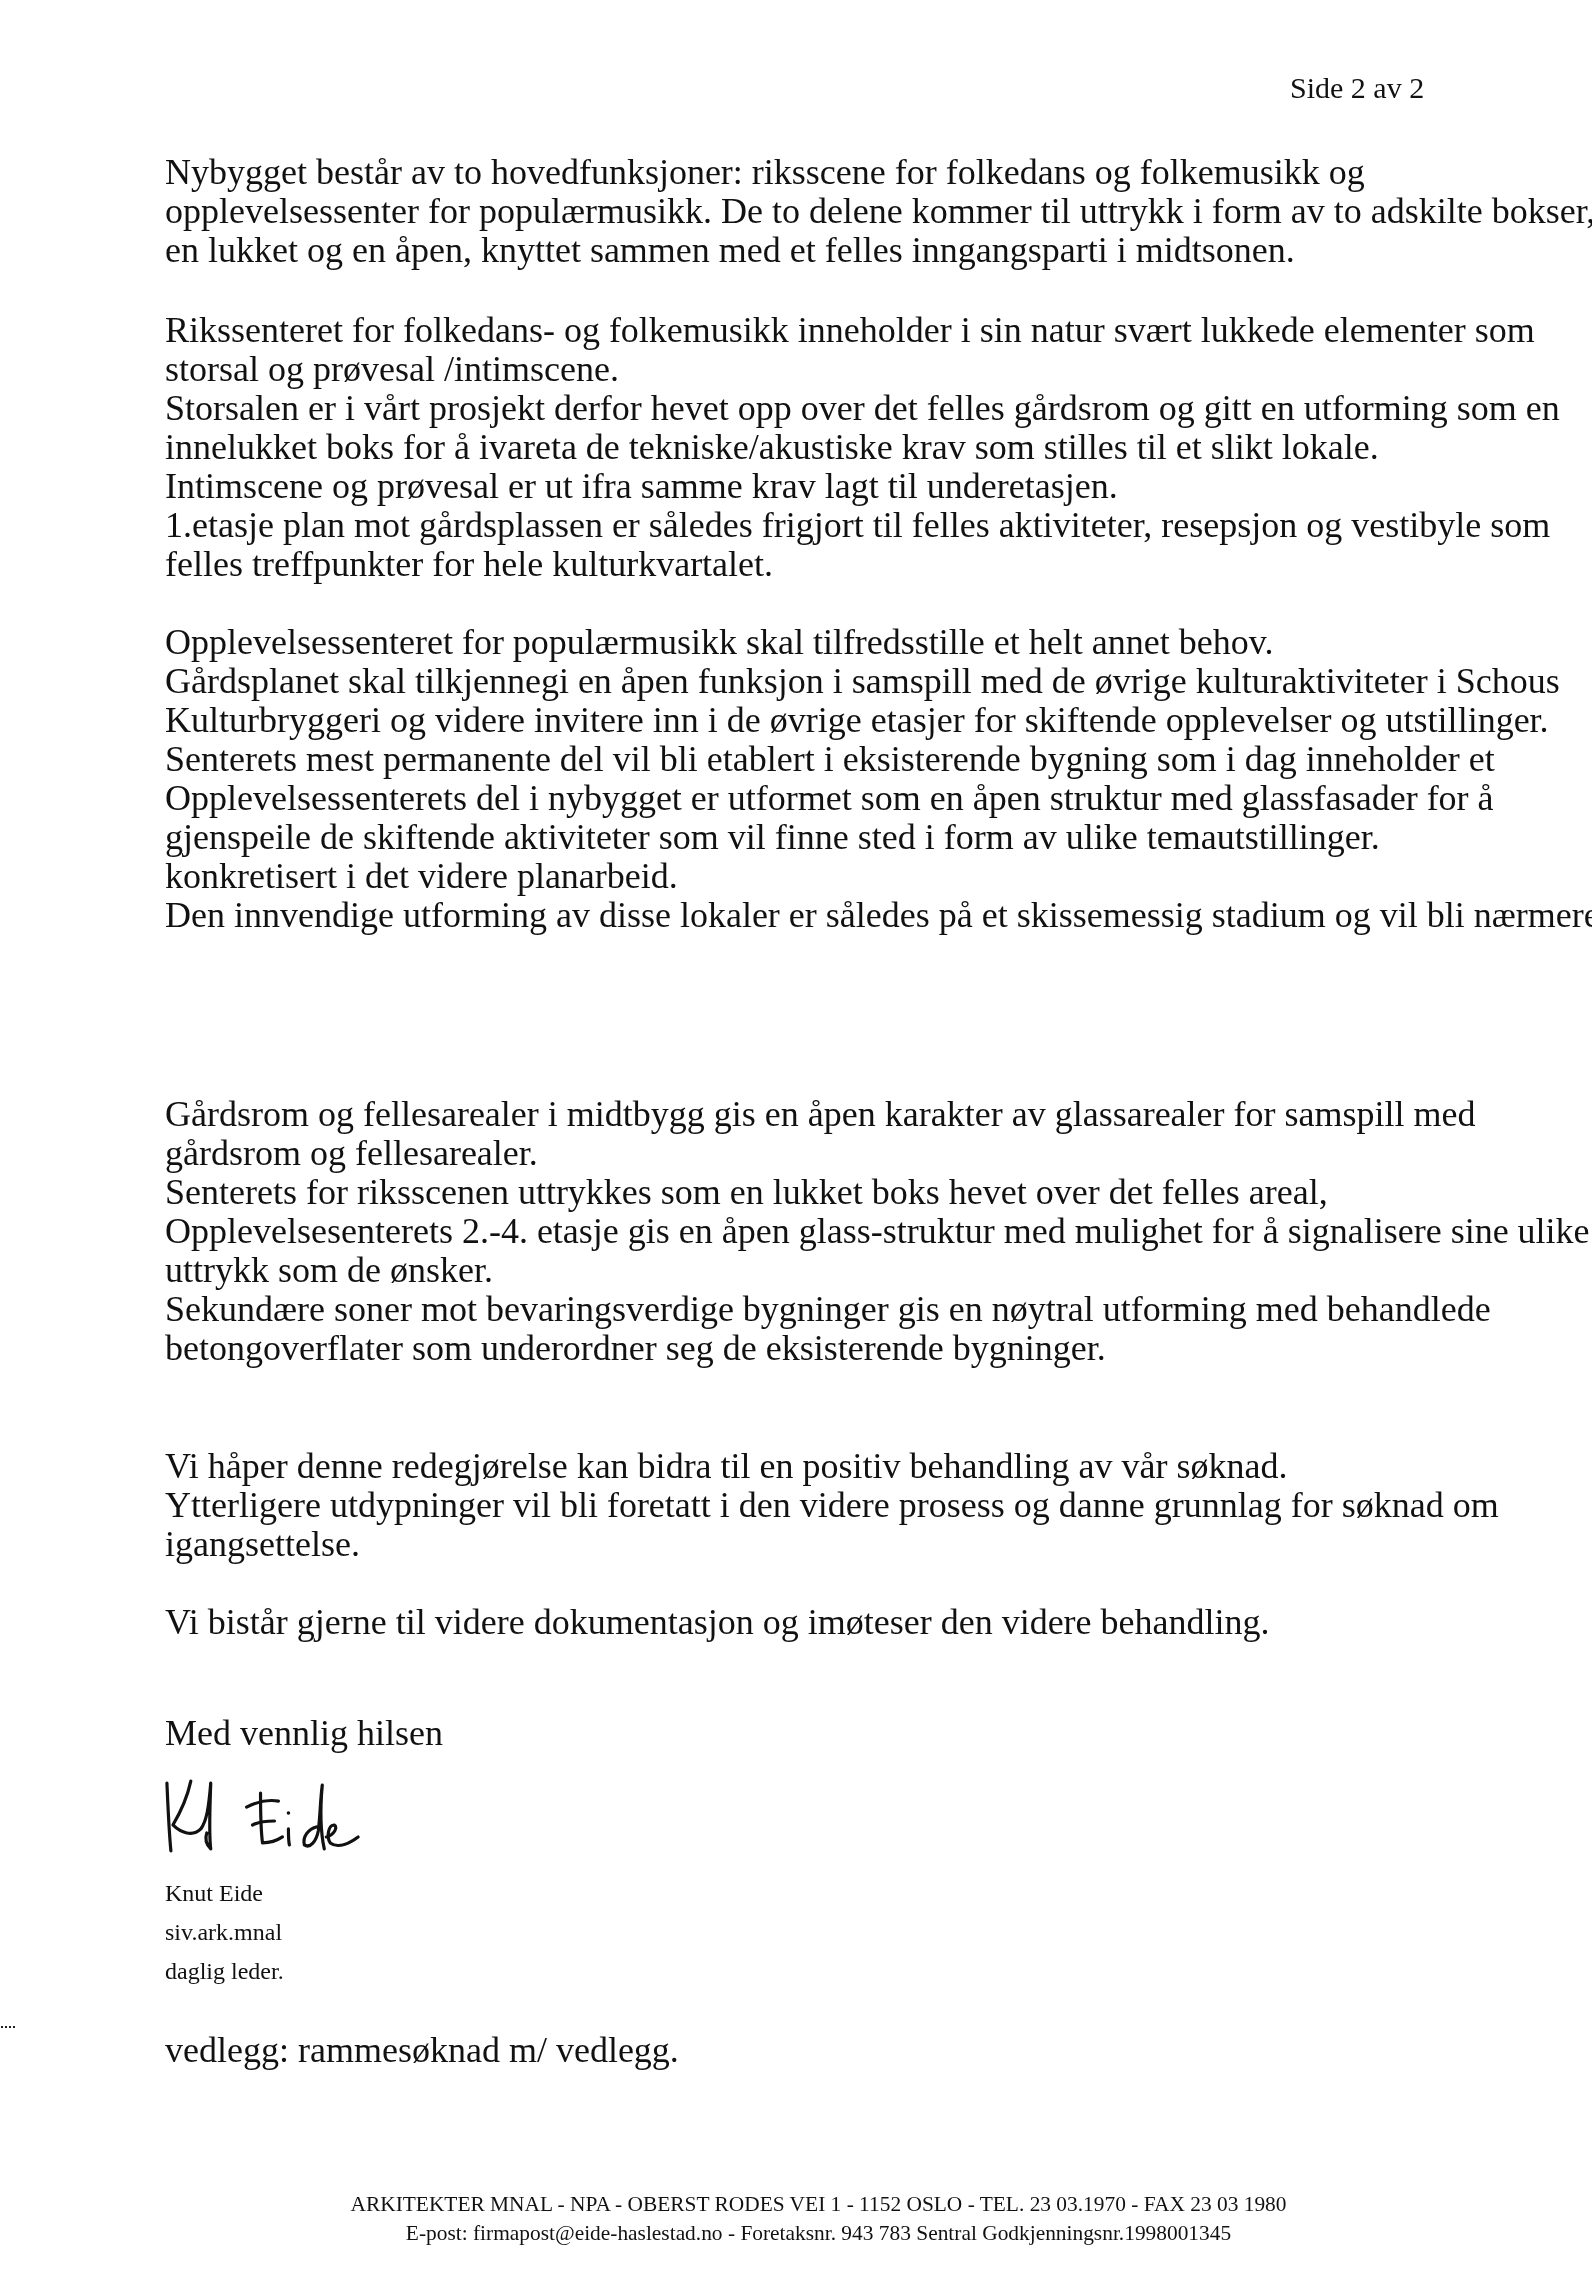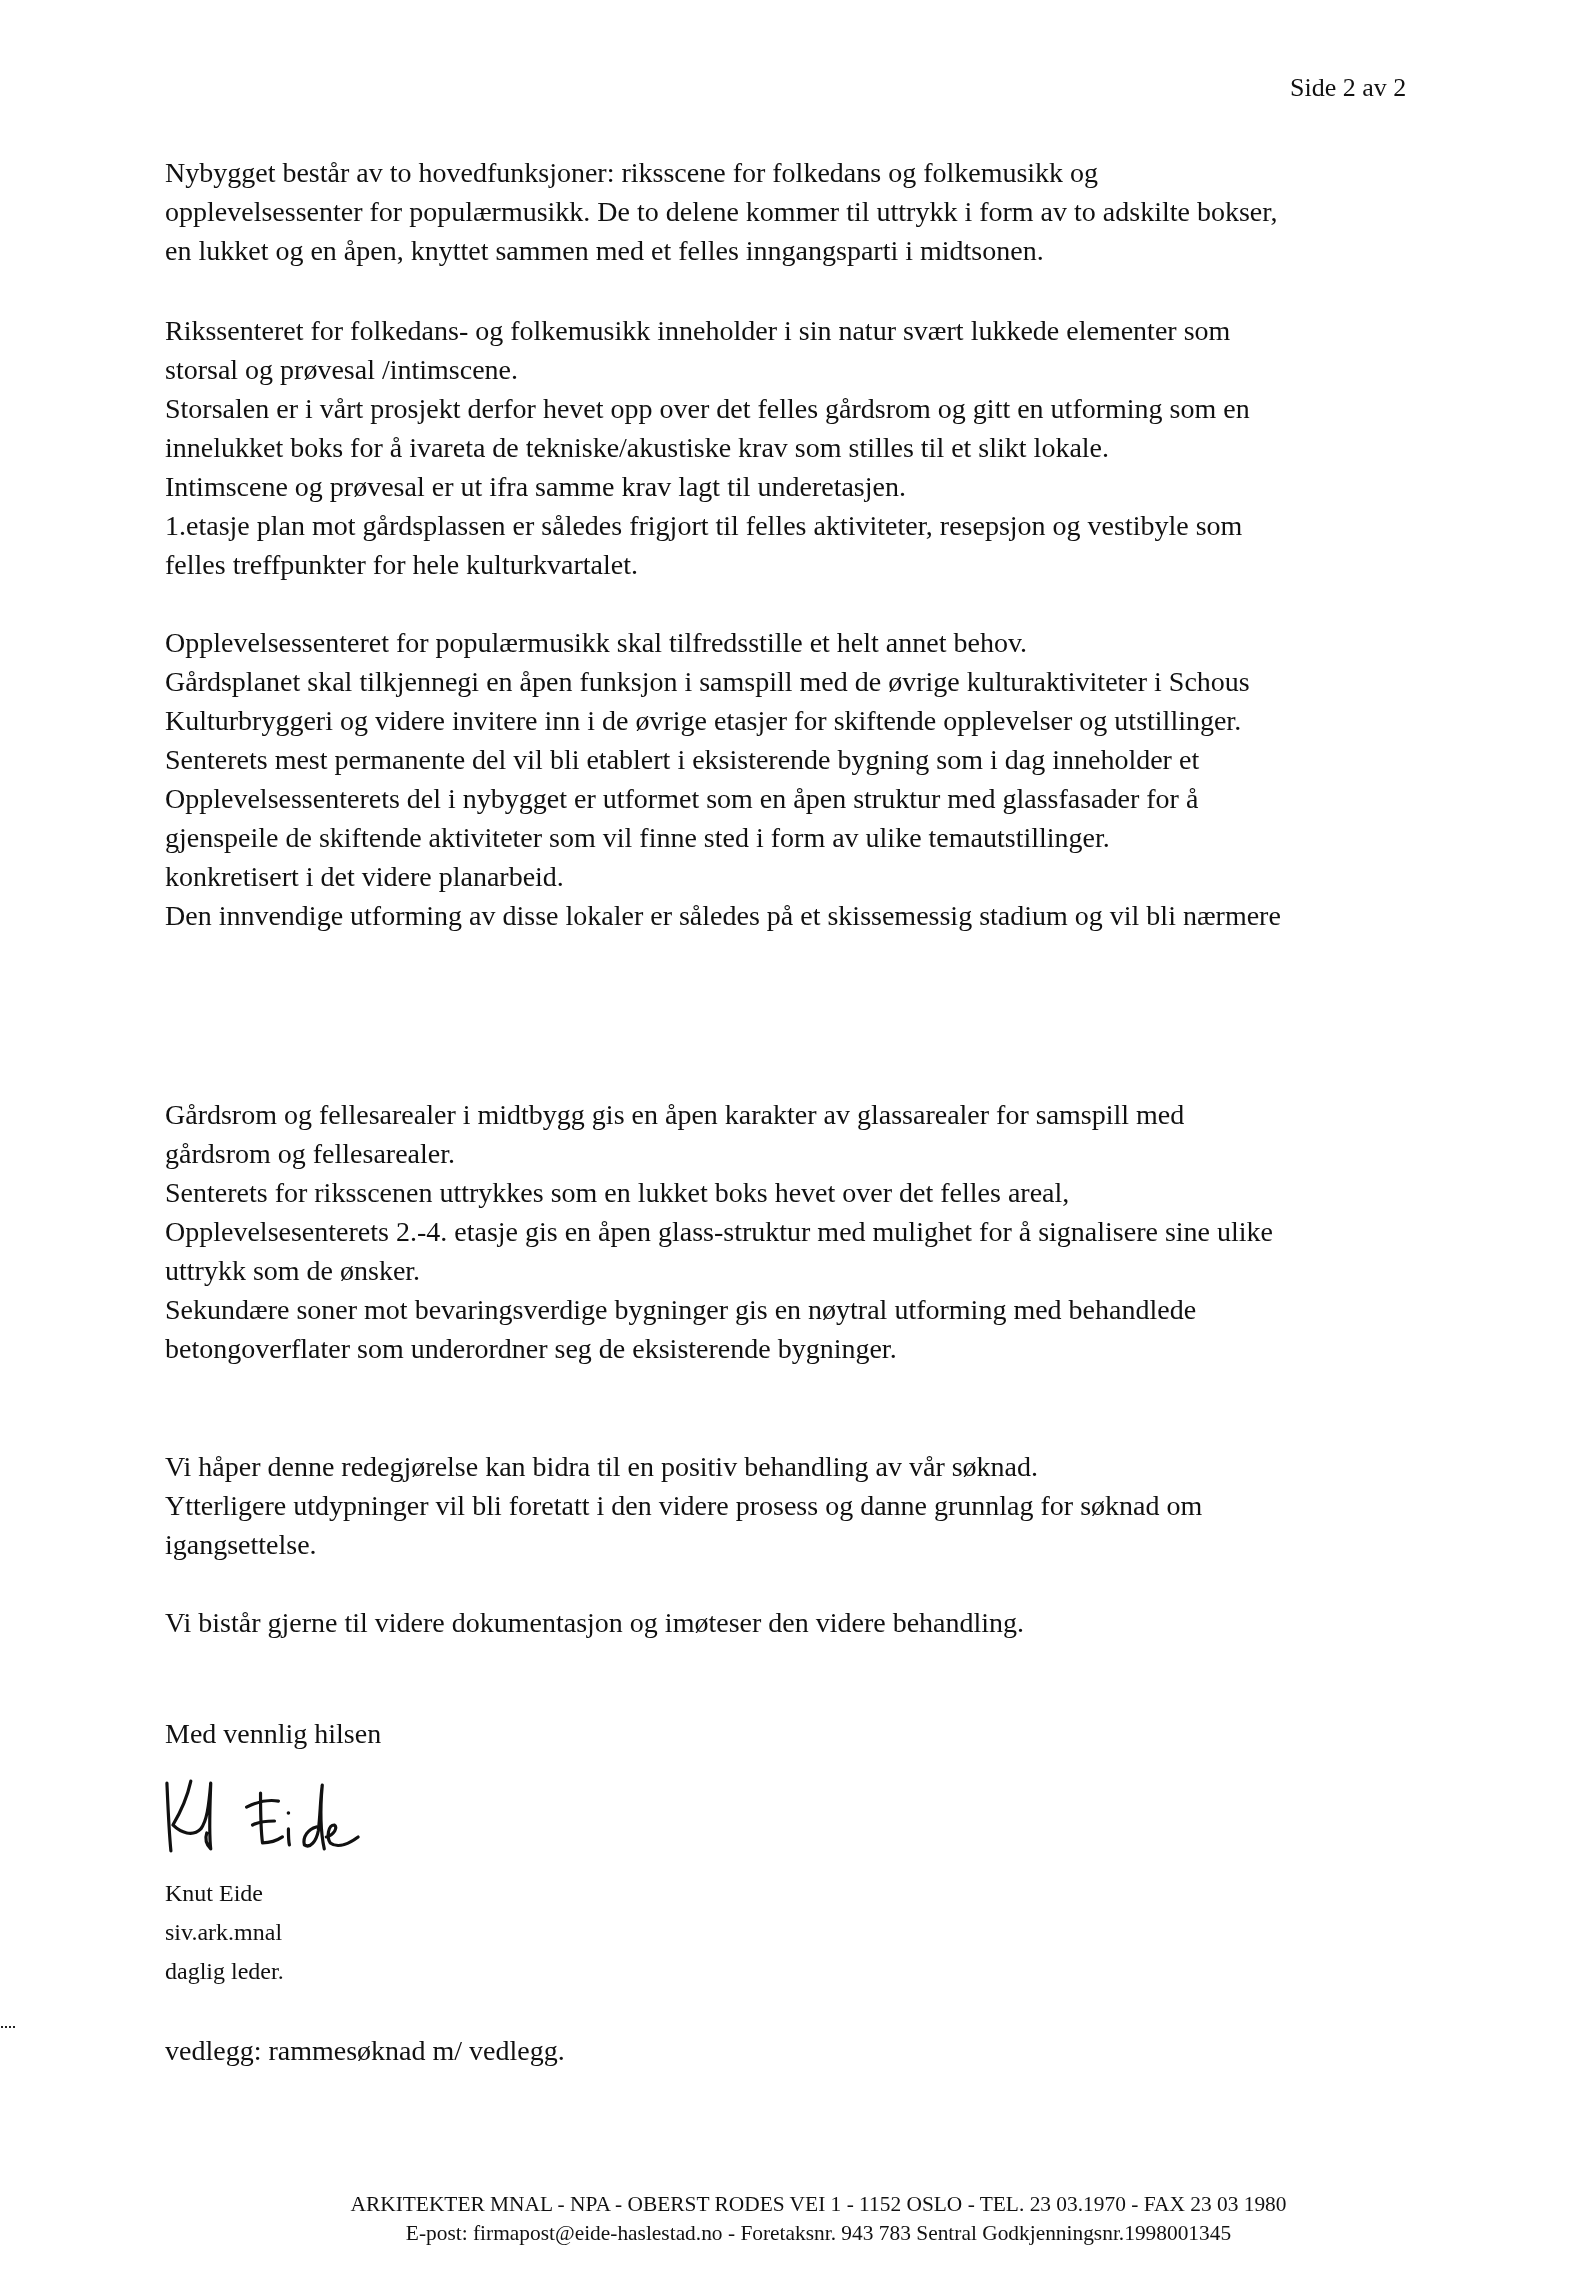--- a/index.html
+++ b/index.html
@@ -1,20 +1,20 @@
 <!DOCTYPE html>
 <html><head>
 <meta charset="utf-8">
 <style>
   html, body { margin: 0; padding: 0; background: #ffffff; }
   body { width: 1592px; height: 2292px; position: relative; overflow: hidden;
          font-family: "Liberation Serif", "DejaVu Serif", serif; color: #111111; }
   .page { position: absolute; left: 0; top: 0; width: 1592px; height: 2292px; background: #ffffff; }
-  .pagenum { position: absolute; left: 1290px; top: 71px; font-size: 26px; line-height: 34px; white-space: nowrap; }
-  .para { position: absolute; left: 165px; width: 1393px; font-size: 28px; line-height: 39px; }
+  .pagenum { position: absolute; left: 1290px; top: 71px; font-size: 30px; line-height: 34px; white-space: nowrap; }
+  .para { position: absolute; left: 165px; width: 1393px; font-size: 36px; line-height: 39px; }
   .para .line { display: block; white-space: nowrap; height: 39px; }
   .signature { position: absolute; left: 149px; top: 1771px; width: 239px; height: 100px; }
   .signer { position: absolute; left: 165px; top: 1874px; font-size: 24px; line-height: 39px; }
   .signer .line { display: block; white-space: nowrap; }
   .footer { position: absolute; left: 0; width: 1637px; text-align: center; font-size: 21.4px; white-space: nowrap; }
   .footer-1 { top: 2192px; }
   .footer-2 { top: 2221px; }
   .scanmark { position: absolute; left: 1px; top: 2026px; width: 14px; height: 2px;
               background: repeating-linear-gradient(90deg, #222 0 2px, transparent 2px 4px); }
 </style>

